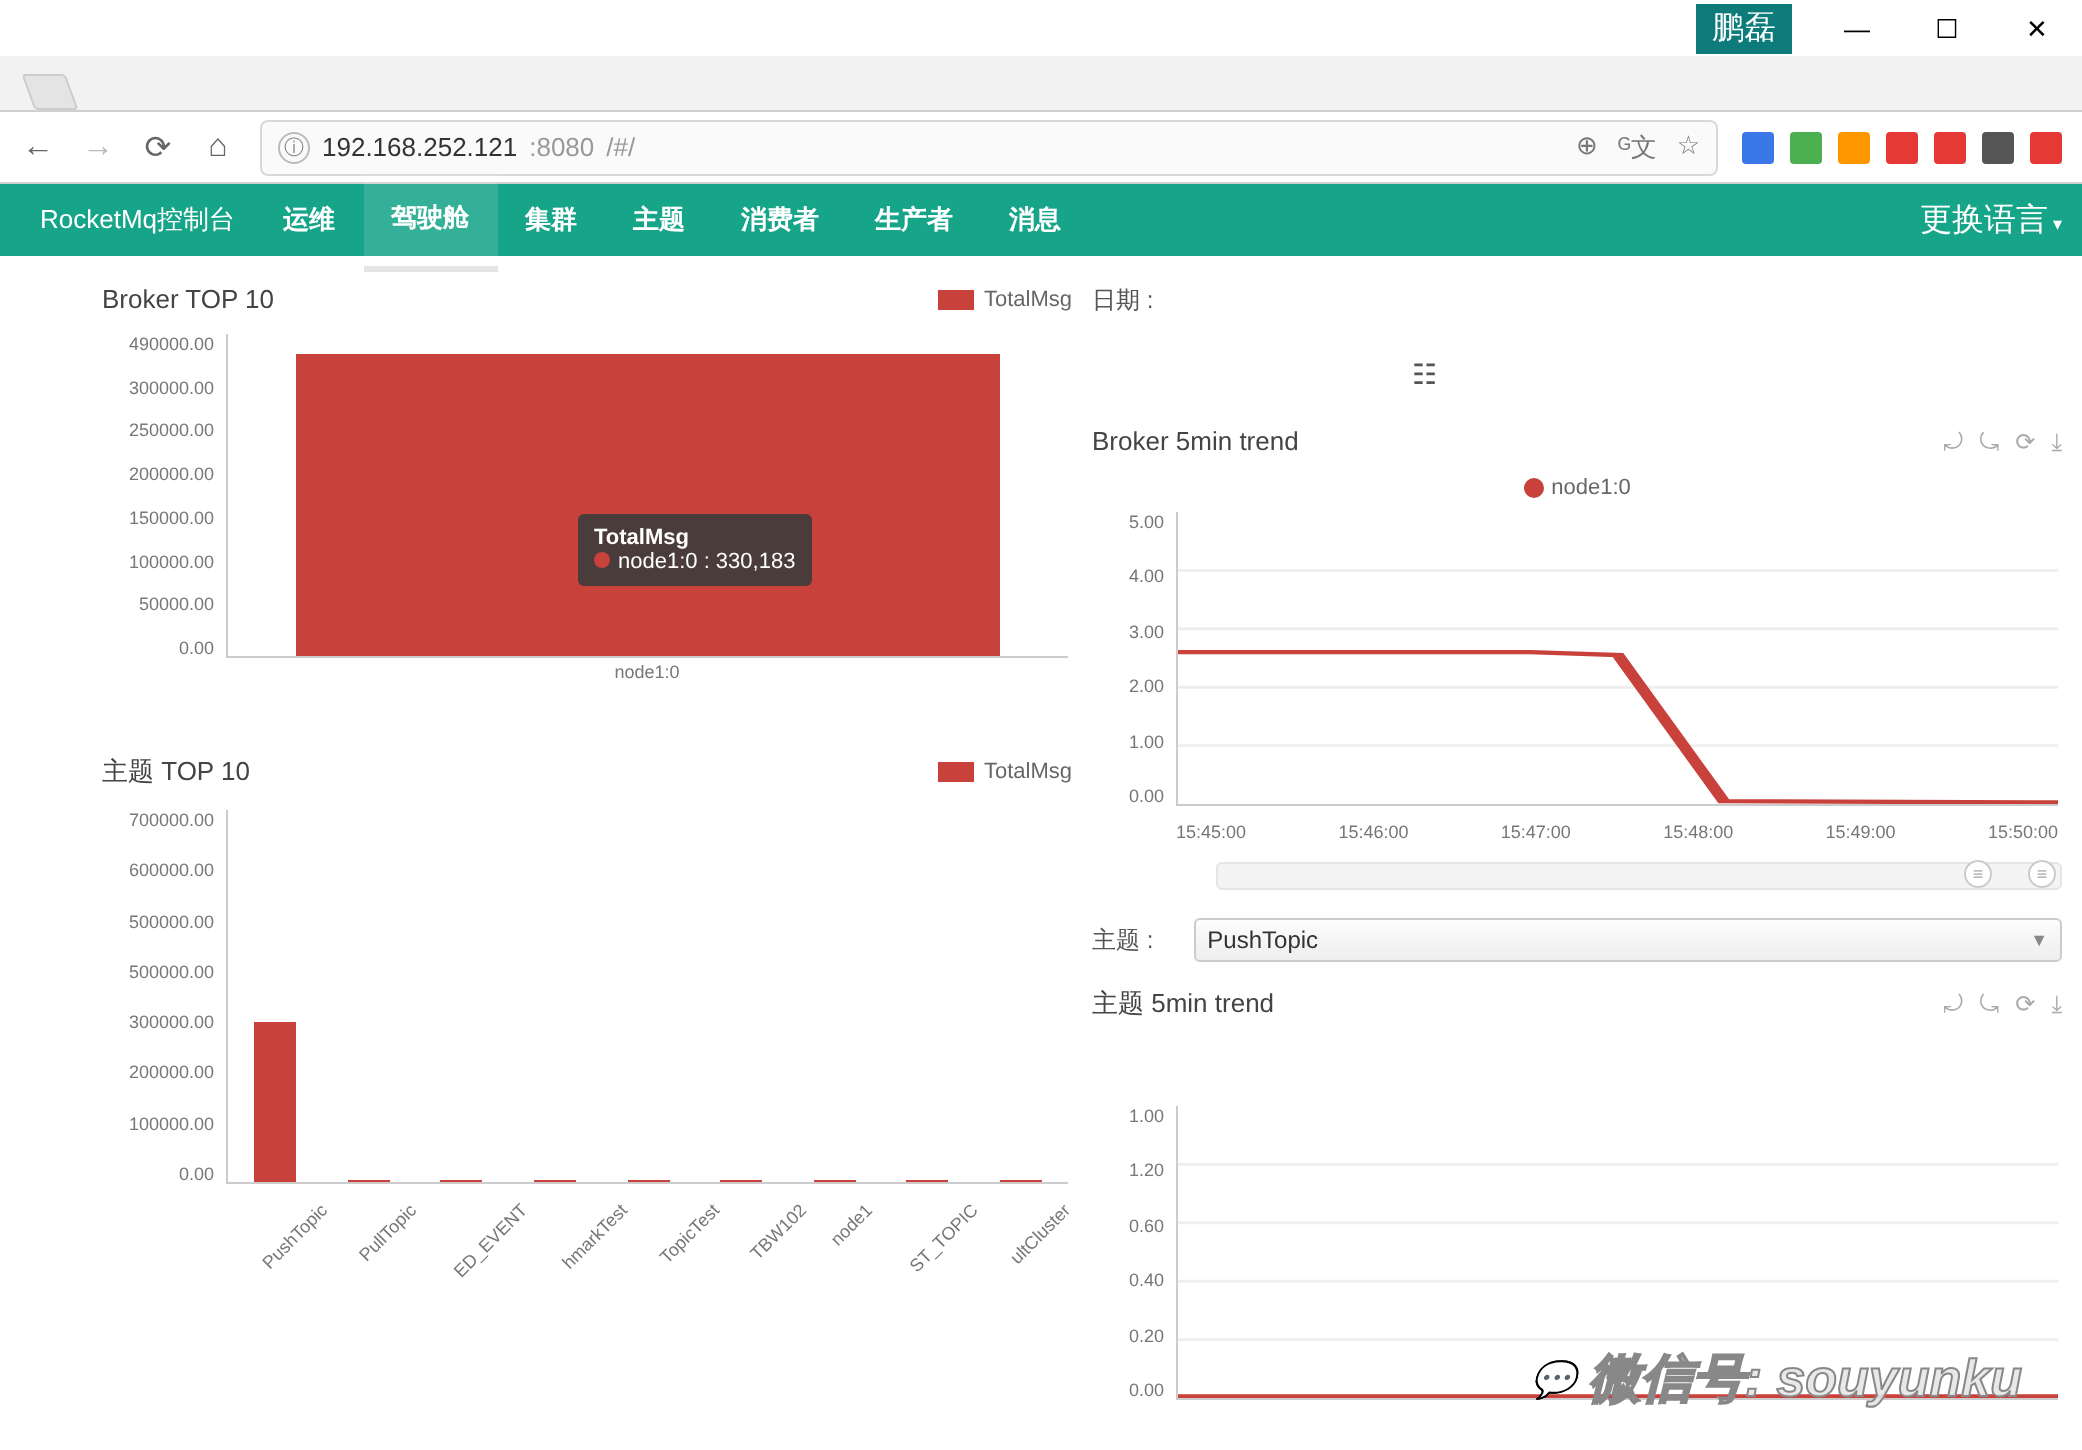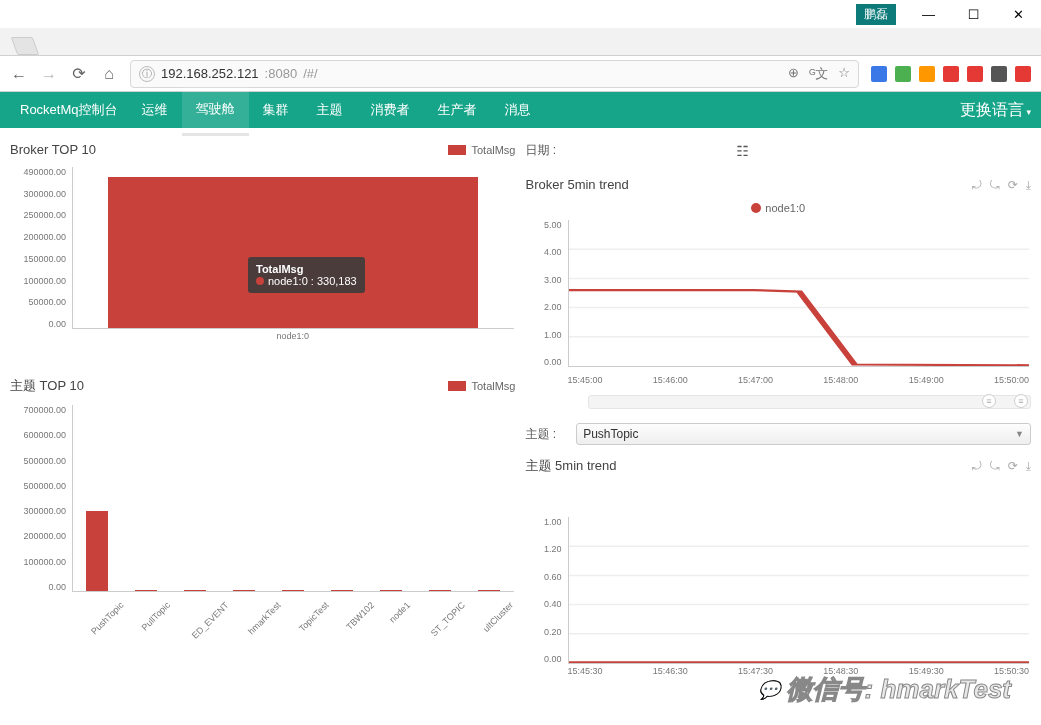--- a/index.html
+++ b/index.html
@@ -1,63 +1,63 @@
 <!DOCTYPE html>
 <html><head>
 <meta charset="utf-8">
 <style>
 * { margin: 0; padding: 0; box-sizing: border-box; font-family: Arial, "Microsoft YaHei", sans-serif; }
 body { width: 1041px; height: 725px; background: #fff; overflow: hidden; position: relative; }
 
 .titlebar { height: 28px; background: #fff; display: flex; justify-content: flex-end; align-items: center; gap: 0; padding-right: 0; }
-.titlebar .user-tag { background: #0e7b7b; color: #fff; font-size: 12px; padding: 2px 8px; margin-right: 10px; }
+.titlebar .user-tag { background: #0e7b7b; color: #fff; font-size: 16px; padding: 2px 8px; margin-right: 10px; }
 .titlebar .win-btn { width: 45px; height: 28px; display: flex; align-items: center; justify-content: center; font-size: 13px; cursor: pointer; }
 
 .tabstrip { height: 28px; background: #f2f2f2; border-bottom: 1px solid #d0d0d0; display: flex; align-items: flex-end; padding-left: 8px; }
 .tab { background: #fff; border: 1px solid #d0d0d0; border-bottom: none; border-radius: 3px 3px 0 0; height: 26px; display: flex; align-items: center; padding: 0 8px; gap: 6px; font-size: 12px; color: #555; min-width: 180px; position: relative; }
 .favicon { width: 14px; height: 14px; border-radius: 50%; background: radial-gradient(circle at 40% 40%, #9fd24a, #4a9e2f); }
 .tab-close { font-size: 13px; color: #888; margin-left: auto; }
 .newtab { width: 22px; height: 18px; margin-left: 6px; background: #e4e4e4; border: 1px solid #ccc; border-radius: 2px; transform: skewX(20deg); }
 
 .toolbar { height: 36px; border-bottom: 1px solid #d0d0d0; display: flex; align-items: center; padding: 0 10px; gap: 12px; }
 .nav-ico { color: #666; font-size: 16px; display: inline-flex; width: 18px; justify-content: center; }
 .nav-ico.disabled { color: #bbb; }
 .addr { flex: 1; display: flex; align-items: center; border: 1px solid #d8d8d8; border-radius: 4px; height: 28px; padding: 0 8px; gap: 6px; font-size: 13px; color: #333; background: #fafafa; }
 .addr .scheme { color: #888; font-size: 14px; border: 1px solid #bbb; border-radius: 50%; width: 16px; height: 16px; display: inline-flex; align-items: center; justify-content: center; font-size: 10px; }
 .addr .host-port { color: #999; }
 .addr-right { margin-left: auto; display: flex; gap: 10px; color: #777; }
 .ext-row { display: flex; align-items: center; gap: 8px; }
 .ext { width: 16px; height: 16px; border-radius: 2px; }
 
 .navbar { height: 36px; background: #17a589; display: flex; align-items: center; color: #fff; font-size: 13px; padding: 0 10px; }
 .brand { padding: 0 10px; }
-.navlink { padding: 0 14px; height: 52px; display: flex; align-items: center; cursor: pointer; }
+.navlink { padding: 0 14px; height: 52px; display: flex; align-items: center; cursor: pointer; font-weight: bold; }
 .navlink.active { background: rgba(255,255,255,0.12); border-bottom: 3px solid #e5e5e5; }
 .lang { margin-left: auto; font-size: 16px; }
 .lang::after { content: " ▾"; font-size: 9px; }
 
-.content { padding: 10px 10px 0 10px; display: grid; grid-template-columns: 1fr 1fr; gap: 10px; }
+.content { padding: 10px 10px 0 10px; display: grid; grid-template-columns: 1fr 1fr; gap: 10px; margin-left: 41px; }
 .col { display: flex; flex-direction: column; gap: 6px; }
 .panel-hdr { display: flex; align-items: center; gap: 12px; font-size: 13px; color: #444; padding: 4px 0; }
 .panel-hdr .legend { margin-left: auto; display: flex; align-items: center; gap: 5px; font-size: 11px; color: #666; }
 .legend-sw { width: 18px; height: 10px; background: #c8413b; }
 
 .chart-box { position: relative; height: 180px; font-size: 10px; color: #888; }
 .y-axis { position: absolute; left: 0; top: 0; bottom: 18px; width: 60px; display: flex; flex-direction: column; justify-content: space-between; align-items: flex-end; padding-right: 4px; }
 .plot { position: absolute; left: 62px; right: 2px; top: 0; bottom: 18px; border-left: 1px solid #ccc; border-bottom: 1px solid #ccc; }
 .x-axis { position: absolute; left: 62px; right: 2px; bottom: 0; height: 16px; display: flex; justify-content: space-around; align-items: flex-start; }
 .x-label { font-size: 9px; color: #777; }
 .x-label.rot { transform: rotate(-45deg); transform-origin: top right; white-space: nowrap; font-size: 9px; position: relative; top: 6px; }
 .bar { position: absolute; bottom: 0; background: #c8413b; }
 
 .tooltip { position: absolute; background: rgba(60,60,60,0.9); color: #fff; font-size: 11px; padding: 6px 8px; border-radius: 3px; white-space: nowrap; }
 .tooltip .tt-title { font-weight: bold; }
 .tooltip .dot { display: inline-block; width: 8px; height: 8px; border-radius: 50%; background: #c8413b; margin-right: 4px; }
 
-.right-top-row { display: flex; align-items: flex-end; gap: 20px; font-size: 12px; color: #555; padding: 4px 0 8px 0; }
+.right-top-row { display: flex; align-items: flex-start; gap: 20px; font-size: 12px; color: #555; padding: 4px 0 8px 0; flex-direction: column; }
 .cal-icon { margin-left: 160px; font-size: 14px; color: #555; }
 
 .icon-row { display: flex; gap: 8px; font-size: 12px; color: #aaa; }
 .icon-btn { cursor: pointer; }
 
 .legend-center { display: flex; justify-content: center; gap: 4px; align-items: center; font-size: 11px; color: #666; }
 .legend-center .dot2 { width: 10px; height: 10px; border-radius: 50%; background: #c8413b; }
 
 .slider { height: 14px; margin: 4px 0 6px 62px; background: #f4f4f4; border: 1px solid #e5e5e5; border-radius: 3px; position: relative; }
 .slider .handle { position: absolute; top: -2px; width: 14px; height: 14px; background: #fff; border: 1px solid #ccc; border-radius: 50%; display:flex; align-items:center; justify-content:center; font-size:9px; color:#aaa;}
@@ -290,28 +290,20 @@
         </div>
       <div class="plot" id="ttrend-plot" style="left:42px">
         <svg width="100%" height="100%" viewBox="0 0 100 100" preserveAspectRatio="none">
           <line class="gridline" x1="0" y1="20" x2="100" y2="20"></line>
             <line class="gridline" x1="0" y1="40" x2="100" y2="40"></line>
             <line class="gridline" x1="0" y1="60" x2="100" y2="60"></line>
             <line class="gridline" x1="0" y1="80" x2="100" y2="80"></line>
           <polyline class="series" points="0,99.5 100,99.5"></polyline>
         </svg>
       </div>
-      <div class="x-axis" id="ttrend-x" style="left:42px; justify-content:space-between;">
-          <span class="x-label">15:45:30</span>
-          <span class="x-label">15:46:30</span>
-          <span class="x-label">15:47:30</span>
-          <span class="x-label">15:48:30</span>
-          <span class="x-label">15:49:30</span>
-          <span class="x-label">15:50:30</span>
-        </div>
     </div>
   </div>
 </div>
 
 <div class="watermark">
   <span class="wx">💬</span>
-  <span>微信号: hmarkTest</span>
+  <span>微信号: souyunku</span>
 </div>
 
 </body></html>

